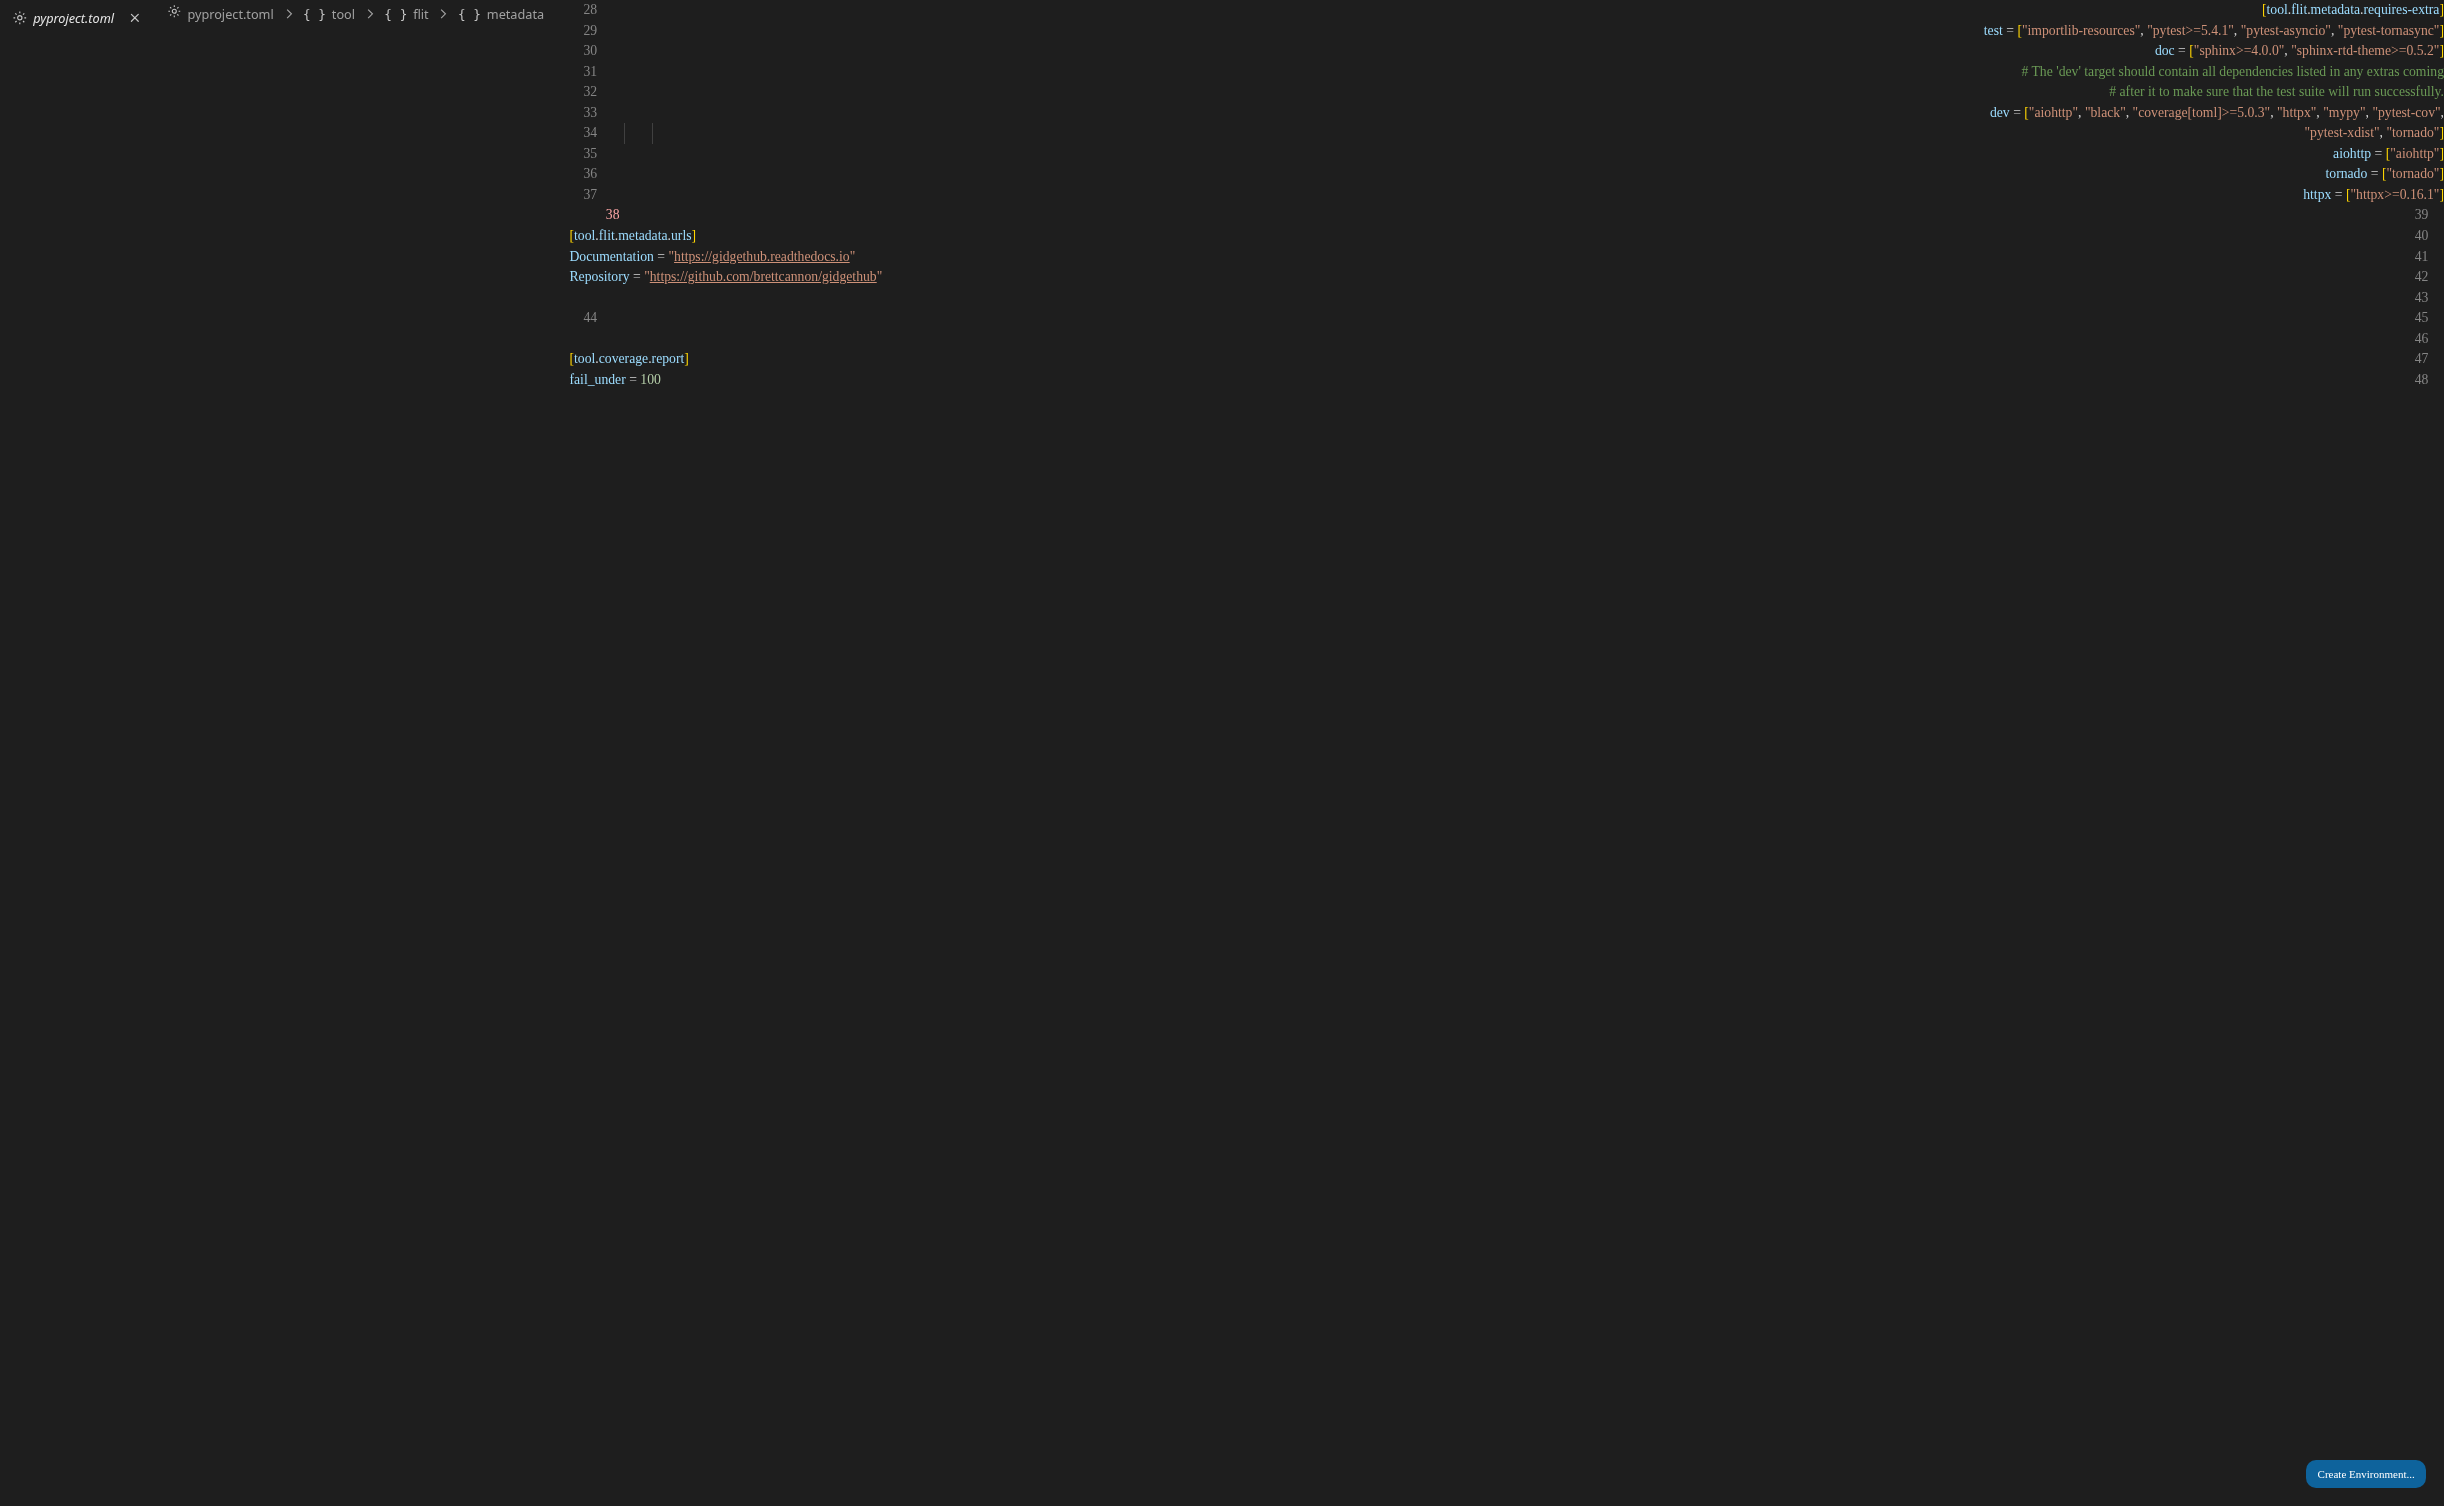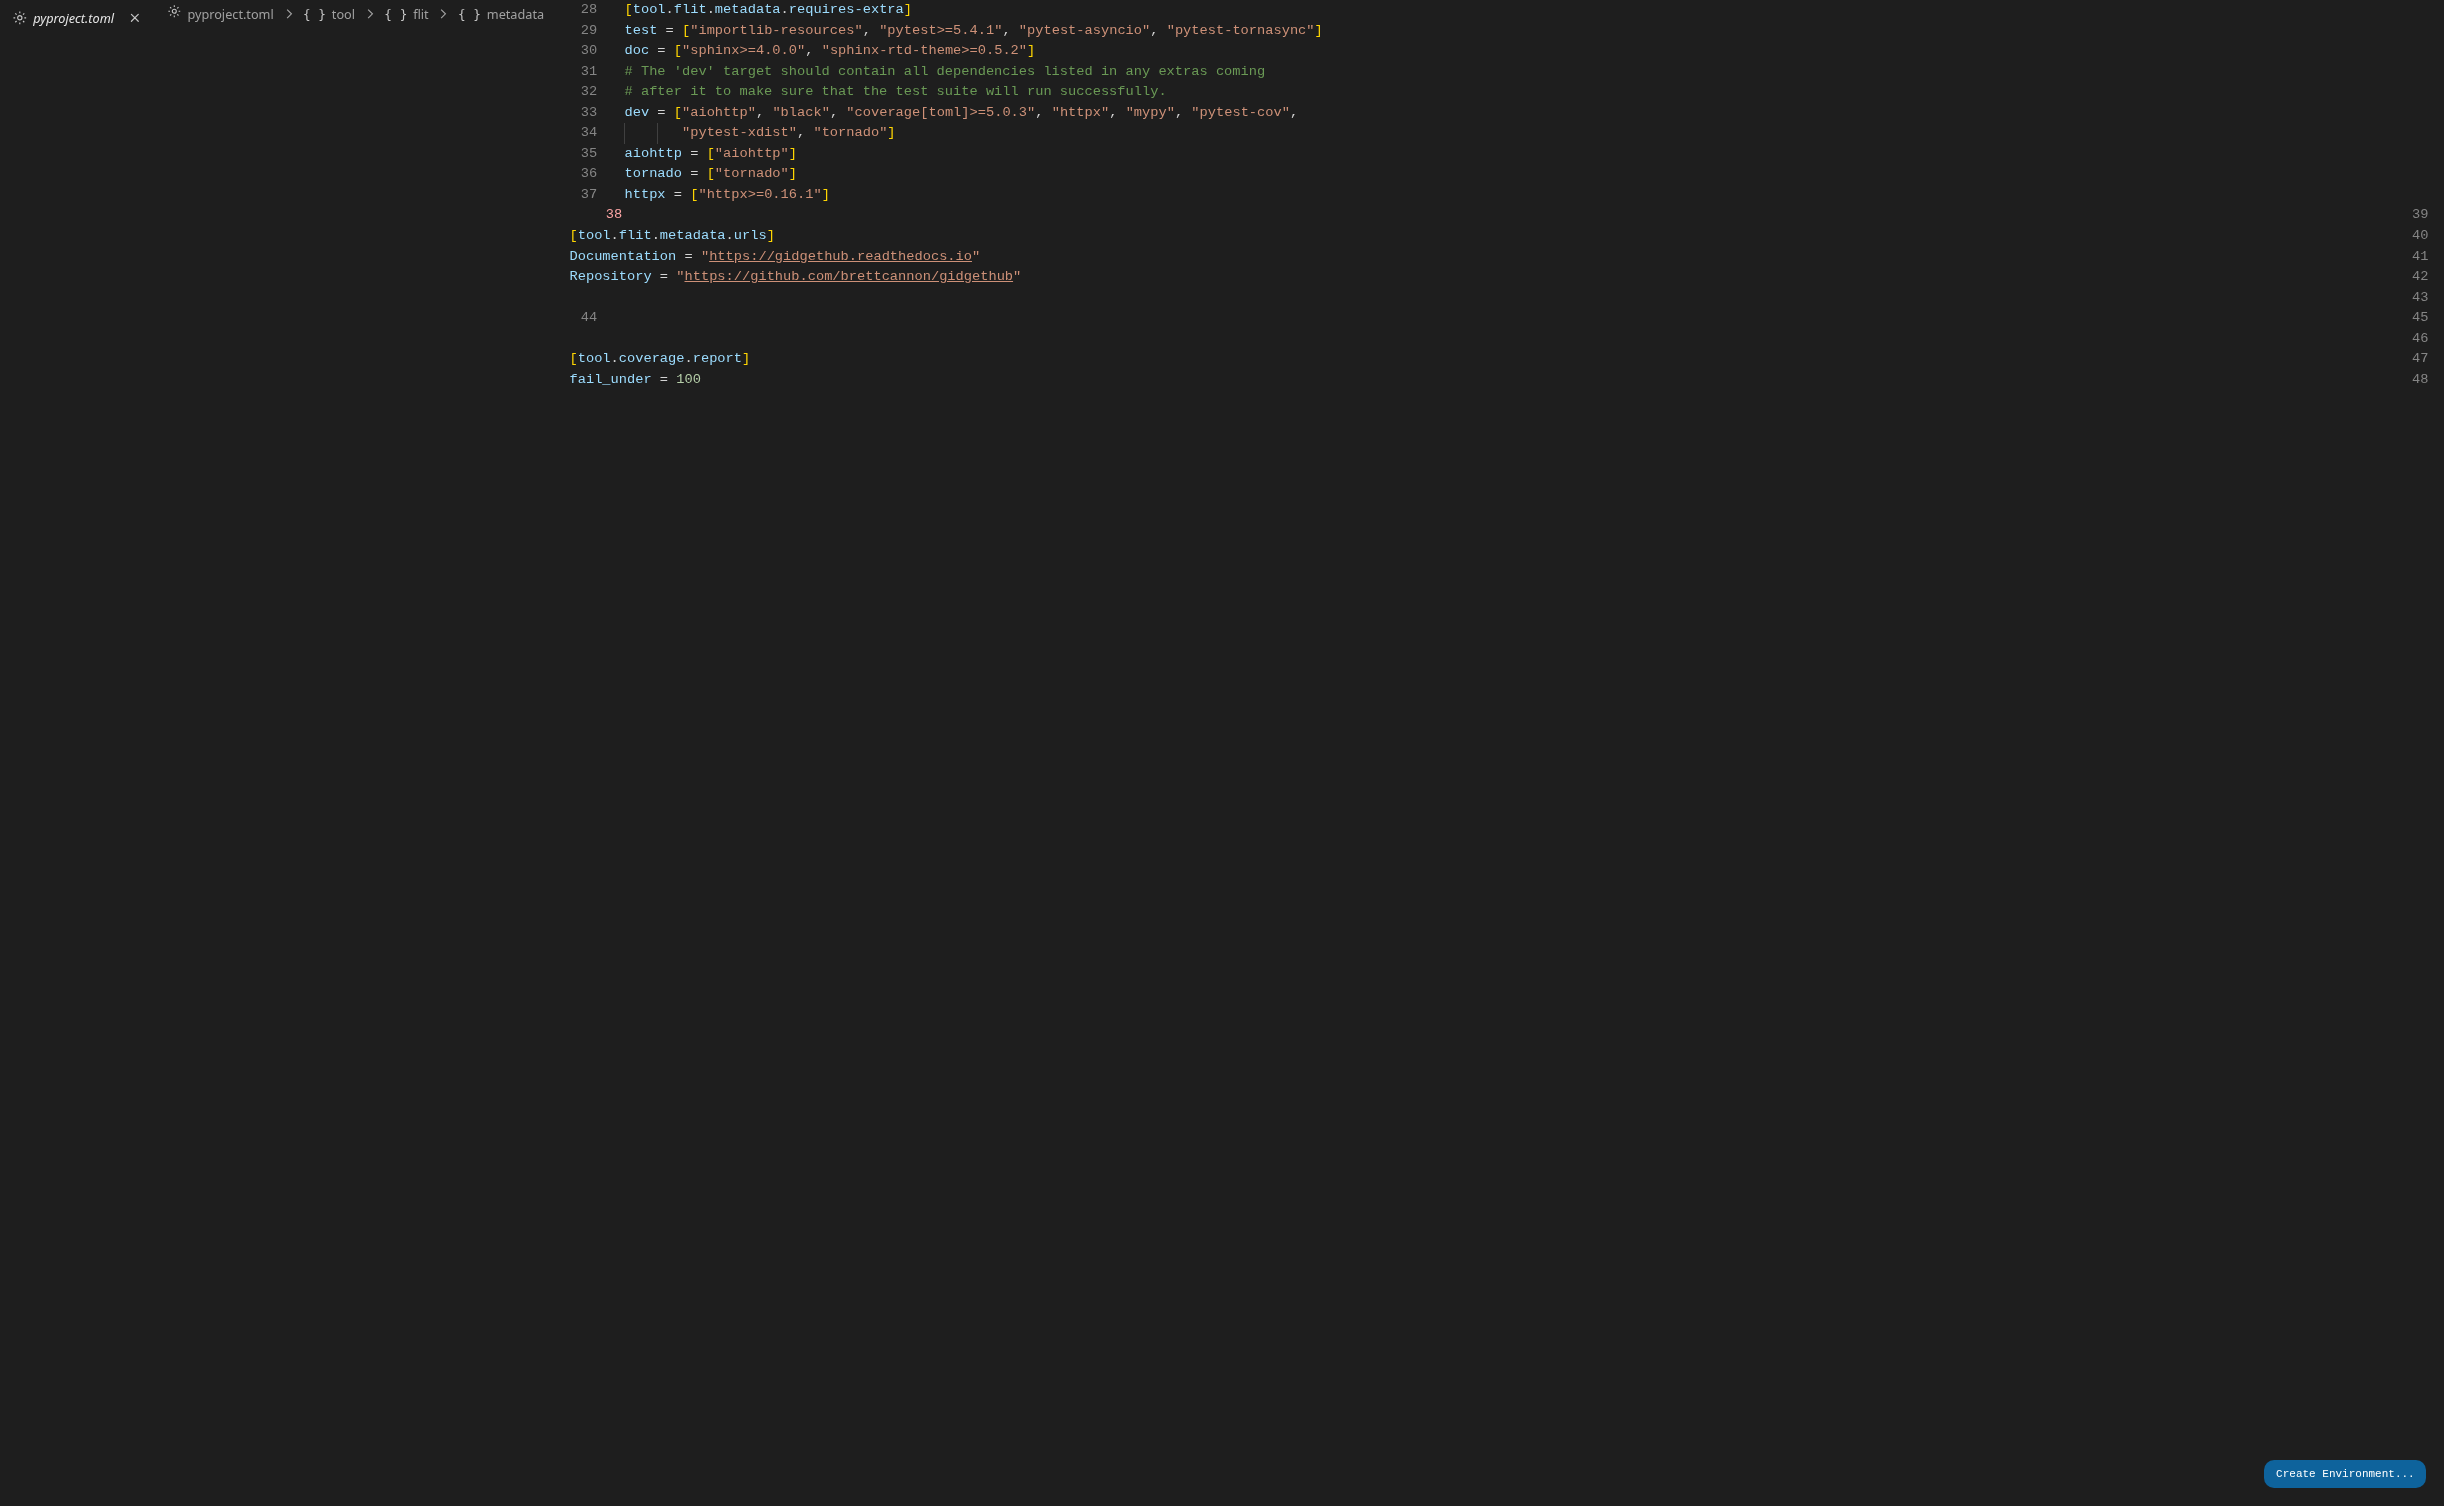--- a/index.html
+++ b/index.html
@@ -105,21 +105,21 @@
     color: var(--breadcrumb-fg);
     display: inline-flex; align-items: center;
   }
   .chev svg { width: 13.7px; height: 13.7px; }
   .bc-gear svg { width: 14.6px; height: 14.6px; color: var(--icon-fg); }
   
   .code-area {
     position: relative;
     flex: 1;
     overflow: hidden;
-    font-family: Liberation Mono, monospace;
+    font-family: Liberation Serif, serif;
     font-size: 13.7px;
     line-height: 1.5;
   }
   .code-scroll {
     position: absolute;
     inset: 0;
     overflow: auto;
   }
   .code-lines {
     display: grid;
@@ -132,20 +132,21 @@
     user-select: none;
   }
   .gutter.current {
     color: #fca5a5;
     margin-left: 48px;
   }
   .row {
     white-space: pre;
     padding-left: 11.7px;
     position: relative;
+    text-align: right;
   }
   .row.current {
     background: rgba(255,255,255,0.03);
     box-shadow: inset 0 0 0 1px rgba(255,255,255,0.05);
   }
   .indent-guide {
     position: absolute;
     left: 11.7px;
     top: 0; bottom: 0;
     border-left: 1px solid #404040;

